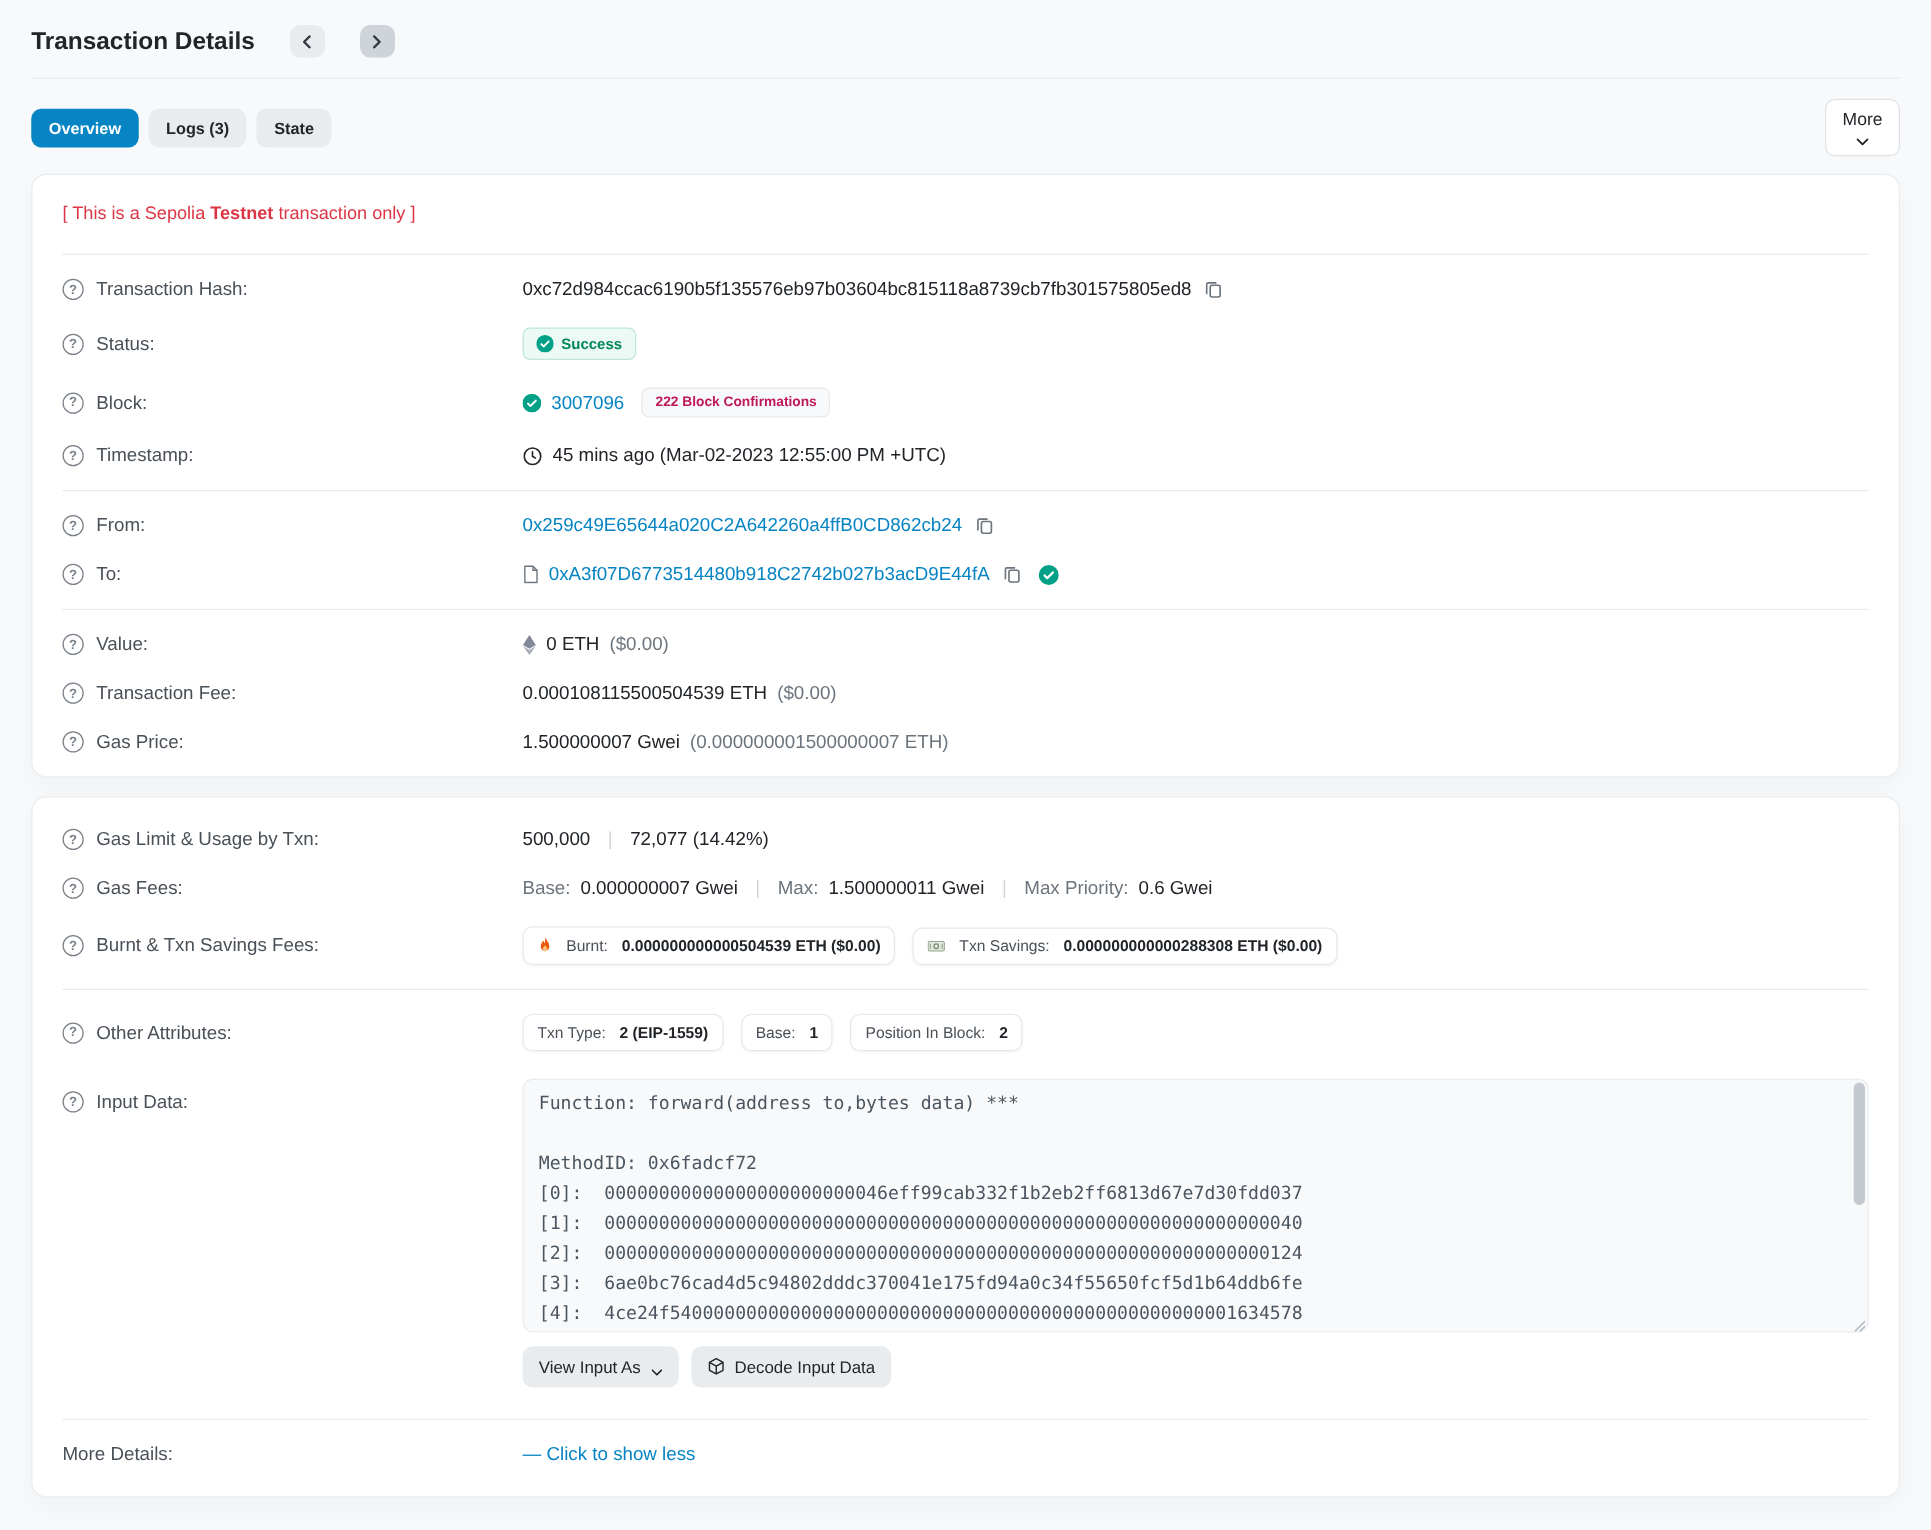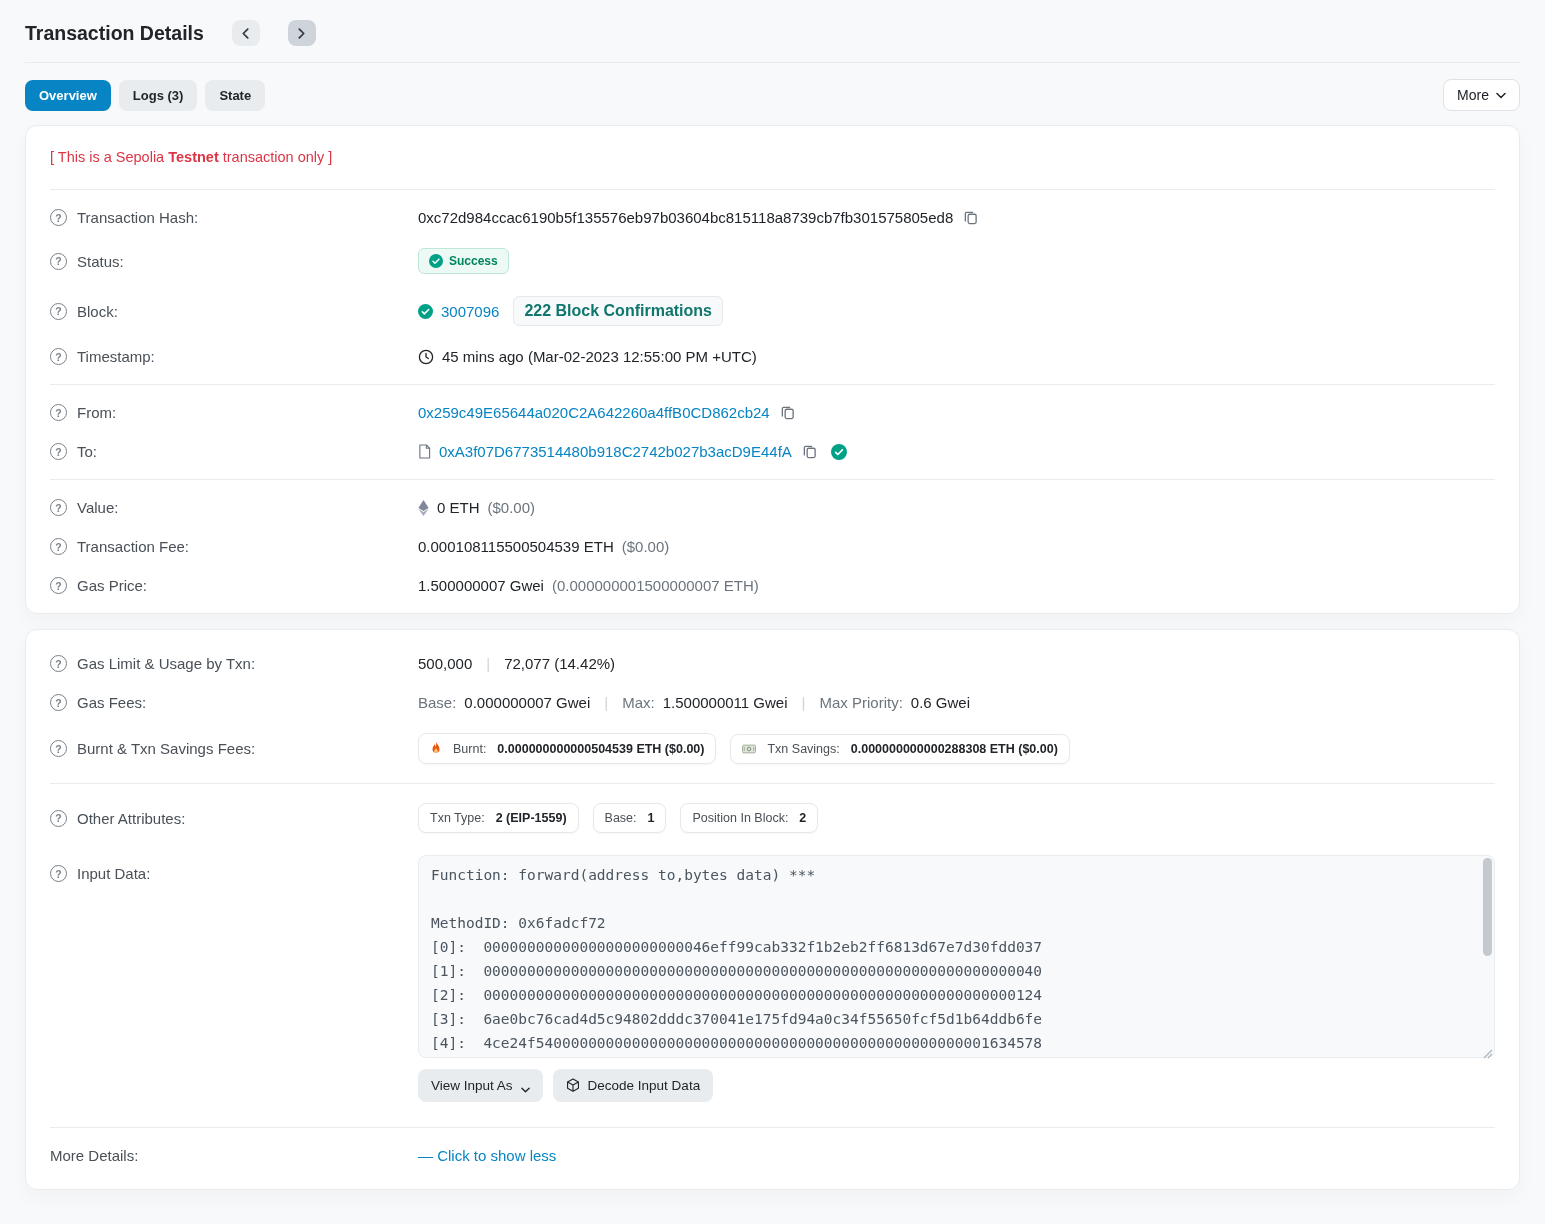--- a/index.html
+++ b/index.html
@@ -17,21 +17,21 @@
   .header { display: flex; align-items: center; gap: 28px; padding: 8px 0 16px; border-bottom: 1px solid #e9ecef; }
   .title { font-size: 19.5px; font-weight: 700; color: #212529; }
   .nav-btn { width: 28px; height: 26px; border: none; border-radius: 8px; background: #e9ecef; display: inline-flex; align-items: center; justify-content: center; cursor: pointer; padding: 0; }
   .nav-btn.next { background: #ced4da; }
 
   
   .tabbar { display: flex; align-items: center; justify-content: space-between; margin: 16px 0 14px; }
   .tabs { display: flex; gap: 8px; }
   .tab { border: none; border-radius: 8px; background: #e9ecef; color: #212529; font-size: 13px; font-weight: 700; padding: 8px 14px; cursor: pointer; font-family: inherit; }
   .tab.active { background: #0784c3; color: #fff; }
-  .more-btn { background: #fff; border: 1px solid #dee2e6; border-radius: 8px; padding: 7px 13px; font-size: 14px; color: #212529; display: inline-flex; align-items: center; gap: 7px; cursor: pointer; font-family: inherit; }
+  .more-btn { background: #fff; border: 1px solid #dee2e6; border-radius: 8px; padding: 7px 13px; font-size: 14px; color: #212529; display: inline-flex; align-items: center; gap: 7px; cursor: pointer; font-family: inherit; flex-direction: column; }
 
   
   .card { background: #fff; border: 1px solid #e9ecef; border-radius: 12px; padding: 8px 24px; margin-bottom: 15px; box-shadow: 0 8px 20px rgba(33,37,41,0.03); }
   .divider { height: 1px; background: #e9ecef; margin: 8px 0; }
 
   .notice { color: #dc3545; font-size: 14.5px; padding: 15px 0 16px; }
   .notice b { font-weight: 700; }
 
   
   .row { display: flex; align-items: center; padding: 11px 0; }
@@ -40,21 +40,21 @@
   .row.top .row-label { padding-top: 10px; }
   .row-value { flex: 1; min-width: 0; display: flex; align-items: center; gap: 8px; flex-wrap: wrap; }
 
   .qicon { width: 17px; height: 17px; flex: 0 0 17px; border: 1.4px solid #798088; border-radius: 50%; display: inline-flex; align-items: center; justify-content: center; font-size: 10.5px; font-weight: 700; color: #798088; cursor: pointer; }
 
   .link { color: #0784c3; cursor: pointer; text-decoration: none; text-align: right; }
   .muted { color: #6c757d; }
   .icon-btn { background: none; border: none; padding: 0 2px; cursor: pointer; display: inline-flex; align-items: center; }
 
   .badge-success { display: inline-flex; align-items: center; gap: 6px; background: #ecf9f4; border: 1px solid #bfe7d9; color: #00865e; font-size: 12px; font-weight: 700; border-radius: 6px; padding: 5px 10px; }
-  .badge-light { background: #f8f9fa; border: 1px solid #e6e9ec; border-radius: 6px; padding: 5px 10px; font-size: 16px; font-weight: 700; color: #0f766e; }
+  .badge-light { background: #f8f9fa; border: 1px solid #e6e9ec; border-radius: 6px; padding: 5px 10px; font-size: 11px; font-weight: 700; color: #be185d; }
 
   .attr-badge { display: inline-flex; align-items: center; gap: 11px; background: #fff; border: 1px solid #e6e9ec; border-radius: 8px; padding: 7px 11px; font-size: 12.5px; color: #495057; box-shadow: 0 1px 2px rgba(0,0,0,0.04); margin-right: 6px; }
   .attr-badge b { color: #212529; font-weight: 700; }
 
   .gas-sep { color: #ced4da; margin: 0 6px; }
 
   
   .input-wrap { flex: 1; min-width: 0; }
   .input-box { position: relative; background: #f8f9fa; border: 1px solid #e9ecef; border-radius: 8px; height: 203px; overflow: hidden; padding: 7px 26px 7px 12px; font-family: "DejaVu Sans Mono", monospace; font-size: 14.5px; line-height: 24px; color: #4a5560; white-space: pre; cursor: text; }
   .scroll-thumb { position: absolute; top: 3px; right: 3px; width: 9px; height: 98px; border-radius: 5px; background: #c3c9cf; cursor: pointer; }

